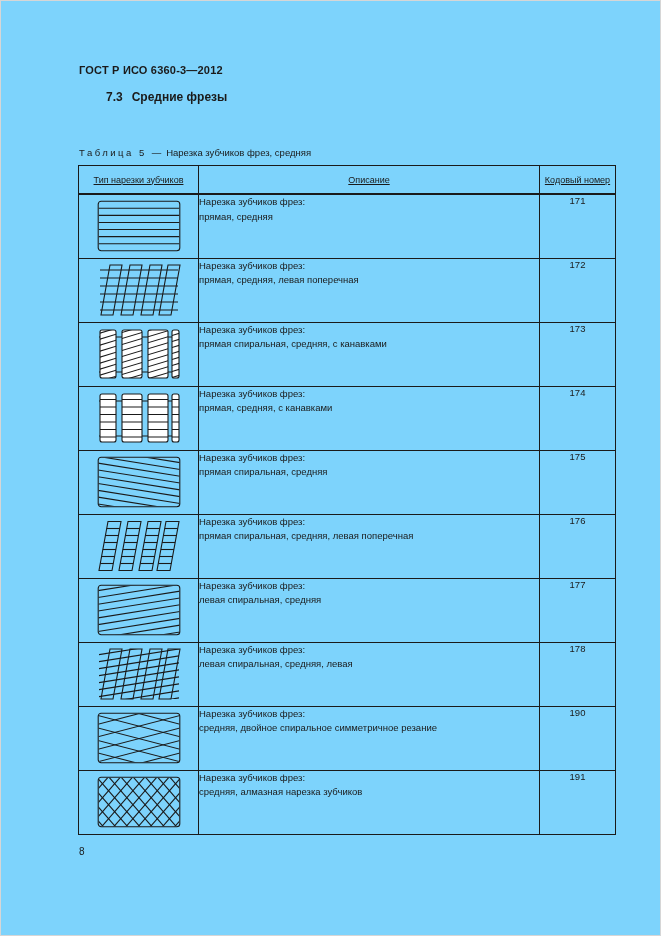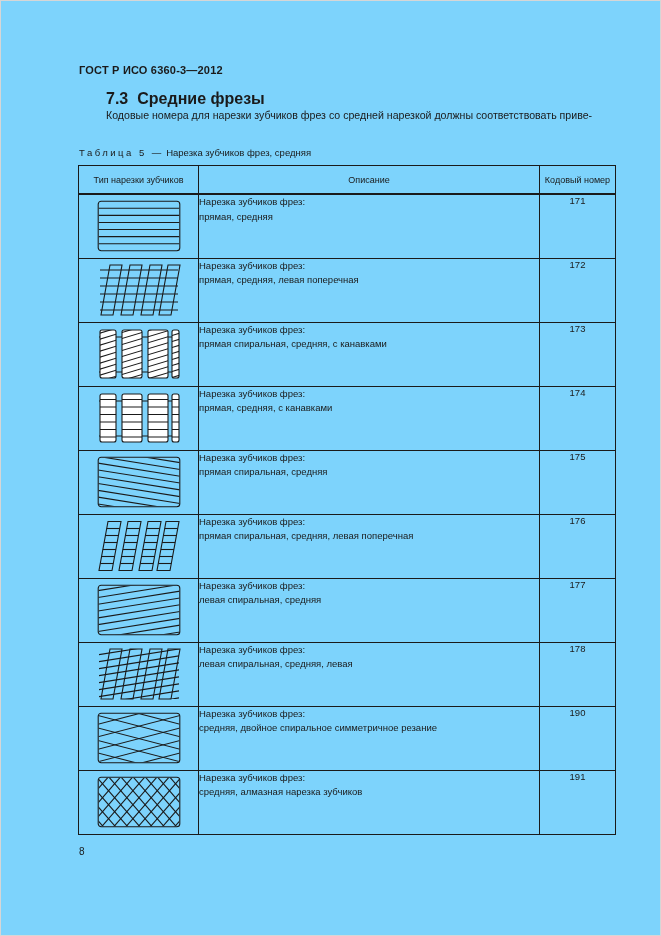--- a/index.html
+++ b/index.html
@@ -2,34 +2,34 @@
 <html><head>
 <meta charset="utf-8">
 <style>
   html,body{margin:0;padding:0;background:#ffffff;}
   .page{
     position:relative;width:661px;height:936px;background:#7dd3fc;
     font-family:"Liberation Sans",sans-serif;color:#1a1a1a;
     box-sizing:border-box;border:1px solid #d6d6d6;overflow:hidden;
   }
   .doc-code{position:absolute;left:78px;top:63px;font-size:11px;font-weight:bold;letter-spacing:.2px;}
-  .section-heading{position:absolute;left:105px;top:89px;font-size:16px;font-weight:bold;}
+  .section-heading{position:absolute;left:105px;top:89px;font-size:12px;font-weight:bold;}
   .section-heading .num{margin-right:9px;}
   .paragraph{position:absolute;left:78px;top:107px;width:537px;font-size:10.6px;line-height:15.5px;}
   .paragraph .line1{padding-left:27px;}
   .table-caption{position:absolute;left:78px;top:146px;font-size:9.5px;}
   .caption-label{letter-spacing:2.5px;margin-right:5px;}
   .caption-dash{margin-right:5px;}
   .gost-table{
     position:absolute;left:77px;top:164px;width:537px;
     border-collapse:collapse;table-layout:fixed;font-size:9.5px;
     border:1.5px solid #1a1a1a;
   }
   .gost-table th,.gost-table td{border:1px solid #1a1a1a;vertical-align:top;padding:0;font-weight:normal;}
-  .gost-table th{height:27px;vertical-align:middle;text-align:center;font-size:9px;border-bottom:2px solid #1a1a1a;}
+  .gost-table th{height:27px;vertical-align:middle;text-align:center;font-size:9px;border-bottom:2px solid #1a1a1a;text-decoration:underline;}
   .gost-table tbody tr{height:64px;margin-left:13px;}
   .cell-pattern{text-align:center;}
   .pattern-svg{display:inline-block;margin-top:5px;}
   .pattern-svg line,.pattern-svg path,.pattern-svg rect{stroke:#1a1a1a;stroke-width:1.1;fill:none;}
   .pattern-svg .wbar{fill:#ffffff;}
   .cell-desc{padding:7px 8px 0 13px;line-height:14.5px;}
   .cell-code{text-align:center;padding-top:7px;}
   .page-number{position:absolute;left:78px;top:845px;font-size:10px;}
 </style>
 </head>
@@ -37,21 +37,20 @@
 
 <div class="page">
 
   <div class="doc-code">ГОСТ Р ИСО 6360-3—2012</div>
 
   <div class="section-heading">
     <span class="num">7.3</span><span>Средние фрезы</span>
   </div>
 
   <div class="paragraph">
-    <div class="line1">Кодовые номера для нарезки зубчиков фрез со средней нарезкой должны соответствовать приве-</div>
   </div>
 
   <div class="table-caption">
     <span class="caption-label">Таблица 5</span><span class="caption-dash">—</span><span>Нарезка зубчиков фрез, средняя</span>
   </div>
 
   <table class="gost-table">
     <colgroup>
       <col style="width:120px">
         <col style="width:341px">

